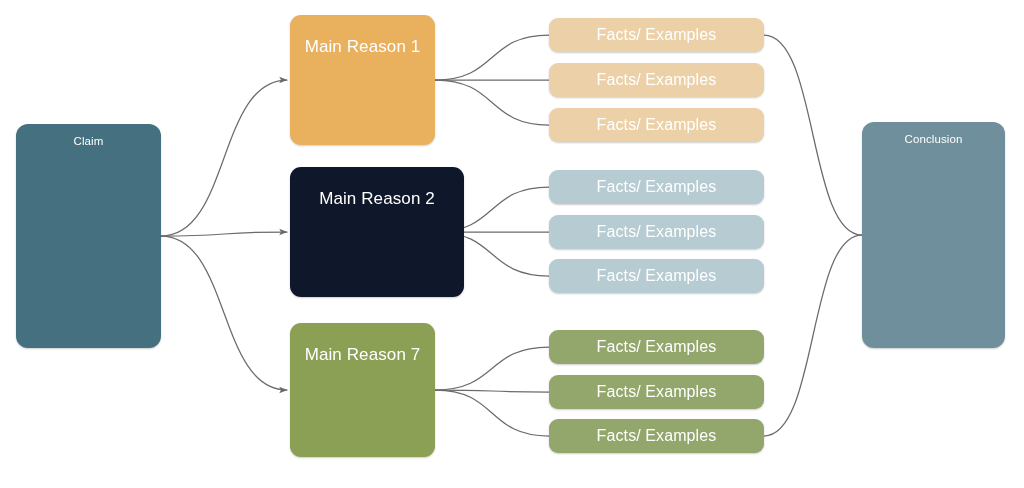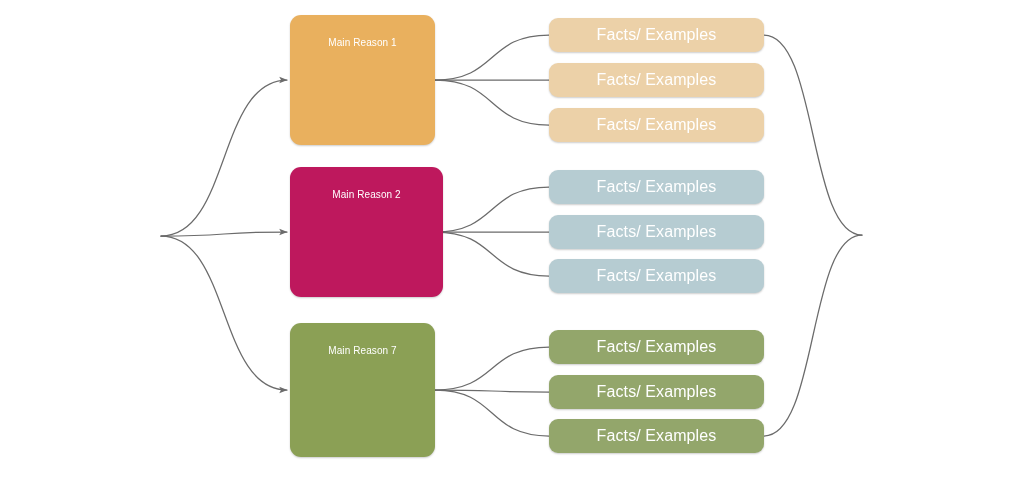--- a/index.html
+++ b/index.html
@@ -48,21 +48,21 @@
   .node-anchor .node-label {
     font-size: 11.5px;
     letter-spacing: 0.1px;
   }
   
   .node-reason {
     border-radius: 11px;
     padding-top: 22px;
   }
   .node-reason .node-label {
-    font-size: 10px;
+    font-size: 17px;
     letter-spacing: 0.1px;
   }
   
   .node-fact {
     border-radius: 9px;
     display: flex;
     align-items: center;
     justify-content: center;
   }
   .node-fact .node-label {
@@ -96,36 +96,42 @@
         <path d="M435,390 C497.7,390 486.3,347 549,347" fill="none" stroke="#6b6b6b" stroke-width="1.25" stroke-linecap="round"></path>
         <path d="M435,390 C497.7,390 486.3,392 549,392" fill="none" stroke="#6b6b6b" stroke-width="1.25" stroke-linecap="round"></path>
         <path d="M435,390 C497.7,390 486.3,436 549,436" fill="none" stroke="#6b6b6b" stroke-width="1.25" stroke-linecap="round"></path>
       </g>
     <g id="edges-conclusion">
         <path d="M764,35 C817.9,35 808.1,235 862,235" fill="none" stroke="#6b6b6b" stroke-width="1.25" stroke-linecap="round"></path>
         <path d="M764,436 C817.9,436 808.1,235 862,235" fill="none" stroke="#6b6b6b" stroke-width="1.25" stroke-linecap="round"></path>
       </g>
   </svg>
 
+  <div class="node node-anchor" id="node-claim" style="left: 16px; top: 124px; width: 145px; height: 224px; background: rgb(68, 112, 127);">
+    <span class="node-label">Claim</span>
+  </div>
 
+  <div class="node node-anchor" id="node-conclusion" style="left: 862px; top: 122px; width: 143px; height: 226px; background: rgb(110, 143, 155);">
+    <span class="node-label">Conclusion</span>
+  </div>
 
   <div id="branch-nodes">
       <div class="node node-reason" id="node-reason-1" style="left: 290px; top: 15px; width: 145px; height: 130px; background: rgb(233, 176, 94);">
         <span class="node-label">Main Reason 1</span>
       </div>
       <div class="node node-fact" id="node-fact-1-1" style="left: 549px; top: 18px; width: 215px; height: 34px; background: rgb(236, 209, 168);">
         <span class="node-label">Facts/ Examples</span>
       </div>
       <div class="node node-fact" id="node-fact-1-2" style="left: 549px; top: 63px; width: 215px; height: 34px; background: rgb(236, 209, 168);">
         <span class="node-label">Facts/ Examples</span>
       </div>
       <div class="node node-fact" id="node-fact-1-3" style="left: 549px; top: 108px; width: 215px; height: 34px; background: rgb(236, 209, 168);">
         <span class="node-label">Facts/ Examples</span>
       </div>
-      <div class="node node-reason" id="node-reason-2" style="left: 290px; top: 167px; width: 153px; height: 130px; background: #be185d;">
+      <div class="node node-reason" id="node-reason-2" style="left: 290px; top: 167px; width: 174px; height: 130px; background: #0f172a;">
         <span class="node-label">Main Reason 2</span>
       </div>
       <div class="node node-fact" id="node-fact-2-1" style="left: 549px; top: 170px; width: 215px; height: 34px; background: rgb(182, 204, 210);">
         <span class="node-label">Facts/ Examples</span>
       </div>
       <div class="node node-fact" id="node-fact-2-2" style="left: 549px; top: 215px; width: 215px; height: 34px; background: rgb(182, 204, 210);">
         <span class="node-label">Facts/ Examples</span>
       </div>
       <div class="node node-fact" id="node-fact-2-3" style="left: 549px; top: 259px; width: 215px; height: 34px; background: rgb(182, 204, 210);">
         <span class="node-label">Facts/ Examples</span>

